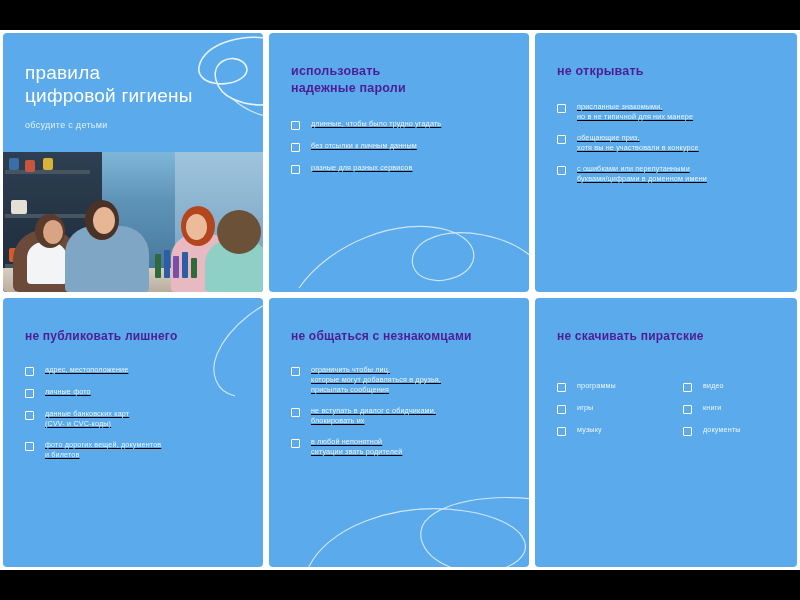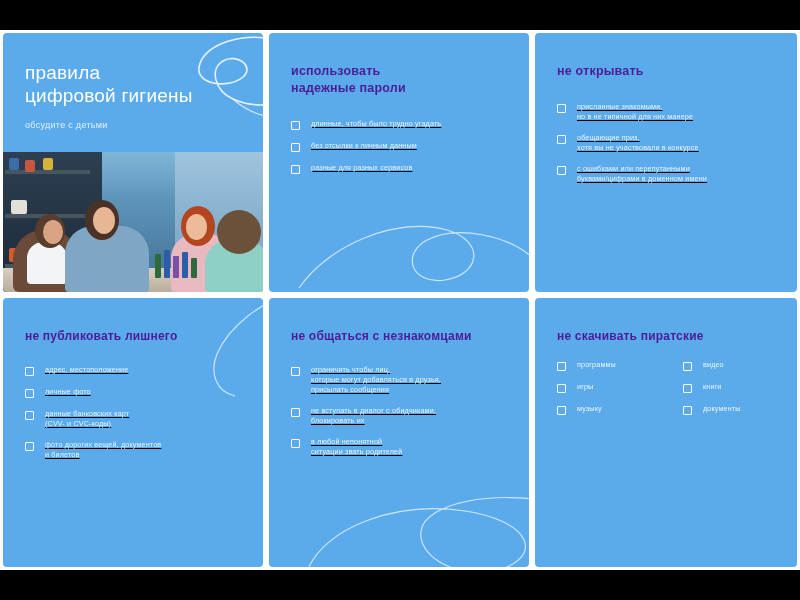--- a/index.html
+++ b/index.html
@@ -106,21 +106,21 @@
     line-height:10px;
     letter-spacing:.15px;
     white-space:pre-line;
   }
 
   
   .card-lower .c-h{font-size:12px;}
   .card-lower .c-list{margin-top:20px;}
 
   
-  .cols{display:flex;gap:34px;margin-top:15px;}
+  .cols{display:flex;gap:34px;margin-top:36px;}
   .col{flex:1;}
 
   
   .swirl{position:absolute;pointer-events:none;overflow:visible;}
   .sw-line{fill:none;stroke:#ffffff;stroke-width:1.6;opacity:.85;}
   .sw-thin{fill:none;stroke:#ffffff;stroke-width:1.2;opacity:.7;}
 </style>
 </head>
 <body>
 

